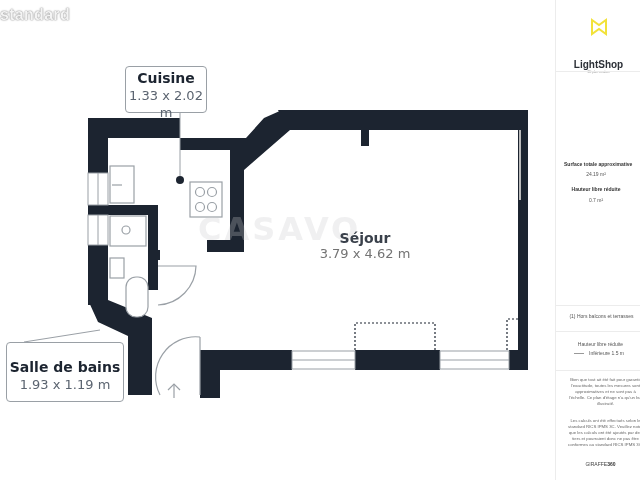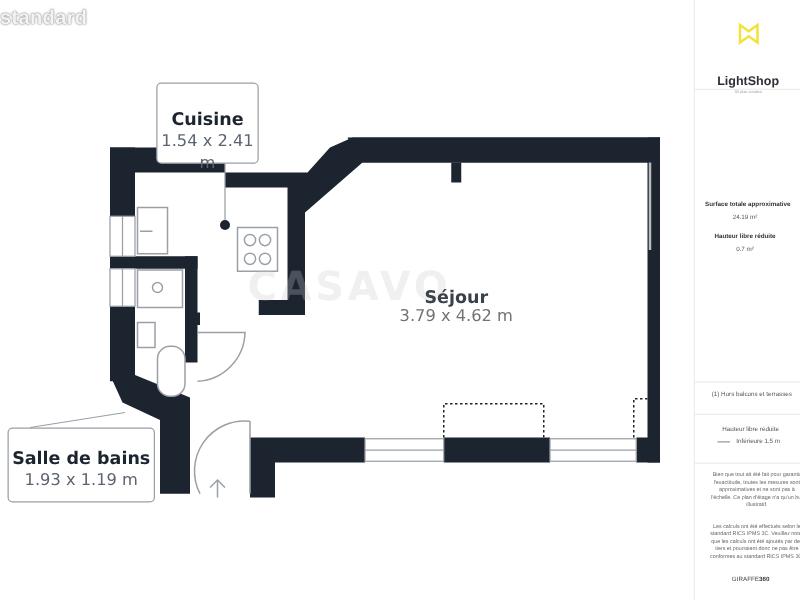--- a/index.html
+++ b/index.html
@@ -114,23 +114,23 @@
   </g>
 
   <g stroke="#1c2430" stroke-width="1.2" stroke-dasharray="2,2" fill="none">
     <polyline points="355,350 355,323 435,323 435,350"></polyline>
     <polyline points="507,350 507,319 518,319"></polyline>
   </g>
 </svg>
 
 <div class="watermark">CASAVO</div>
 
-<div class="label-box" style="left:125px; top:66px; width:80px; height:42px; padding-top:21px;">
+<div class="label-box" style="left:125px; top:66px; width:80px; height:42px; padding-top:3px;">
   <div class="name">Cuisine</div>
-  <div class="dims">1.54 x 2.41 m</div>
+  <div class="dims">1.33 x 2.02 m</div>
 </div>
 
 <div class="label-box" style="left:6px; top:342px; width:116px; height:42px; padding-top:16px;">
   <div class="name">Salle de bains</div>
   <div class="dims">1.93 x 1.19 m</div>
 </div>
 
 <div class="room-label" style="left:300px; top:230px; width:130px;">
   <div class="name">Séjour</div>
   <div class="dims">3.79 x 4.62 m</div>

